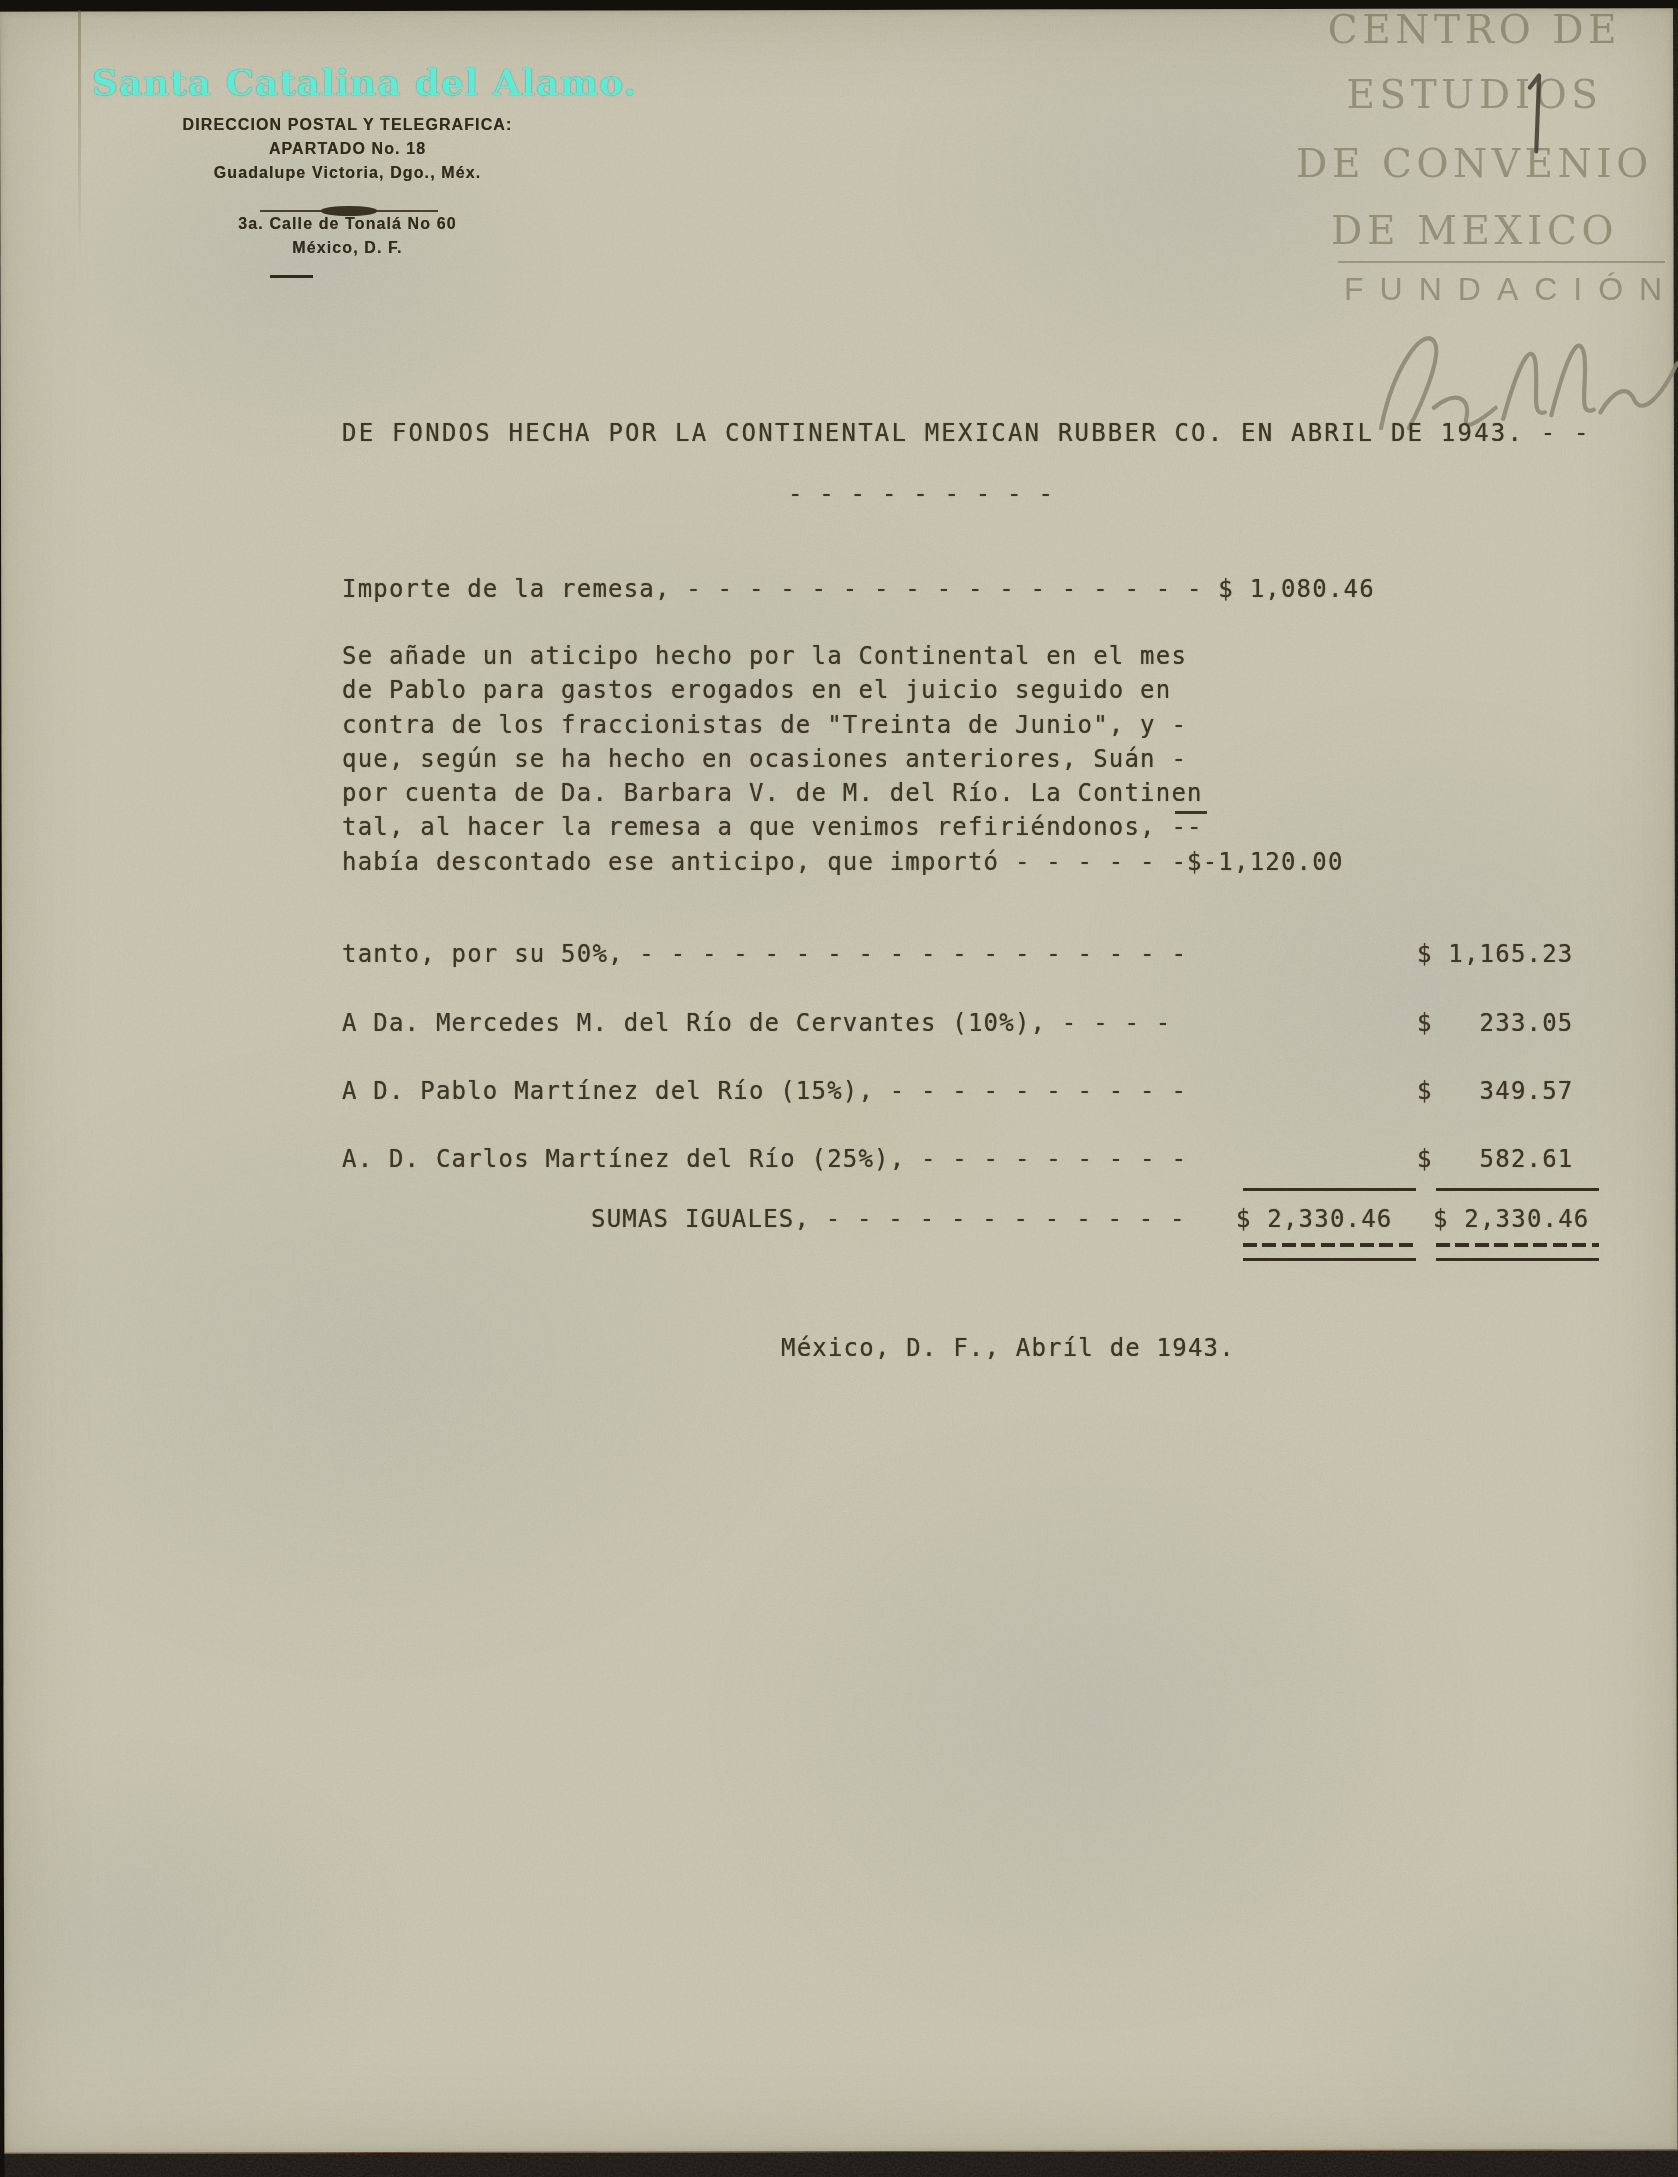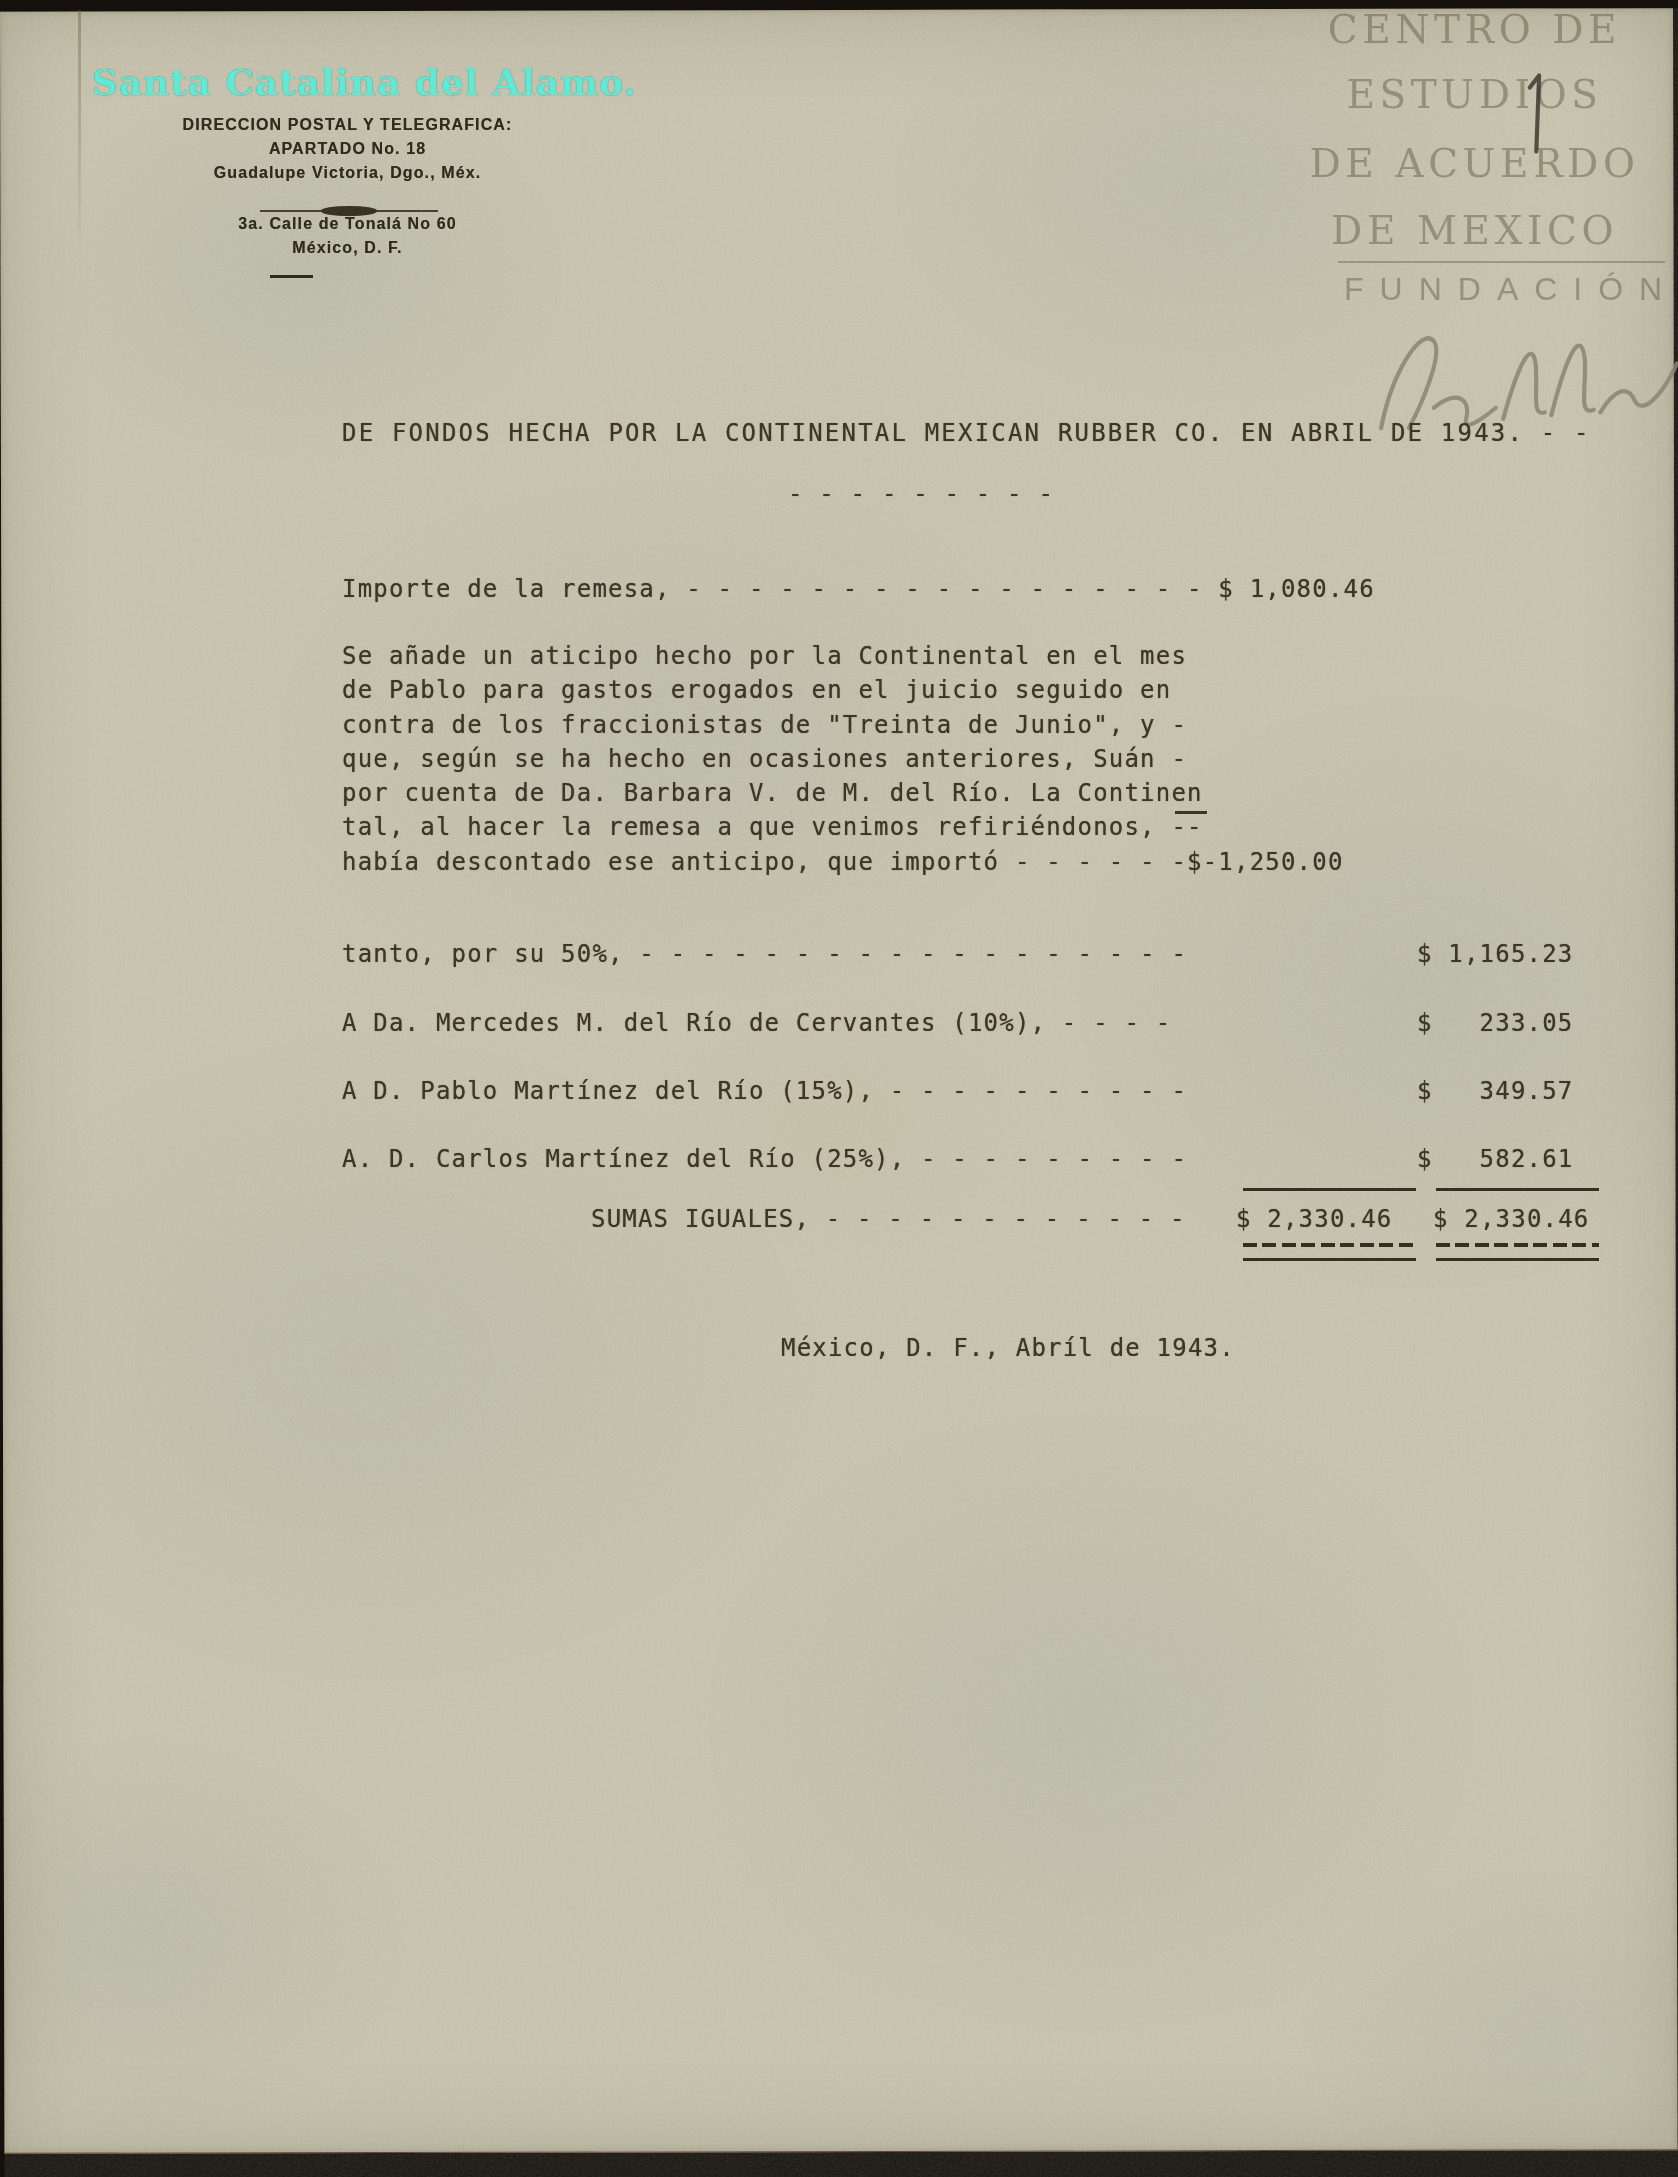--- a/index.html
+++ b/index.html
@@ -110,21 +110,21 @@
   <div class="abs ornament-line" style="left:260px;top:210px;width:178px;">
     <div class="ornament-diamond"></div>
   </div>
 
   <div class="abs lh-small lh-center" style="left:88px;top:215px;">3a. Calle de Tonalá No 60</div>
   <div class="abs lh-small lh-center" style="left:88px;top:239px;">México, D. F.</div>
   <div class="abs lh-underline" style="left:270px;top:275px;width:43px;"></div>
 
   <div class="abs stamp" style="left:1289px;top:72px;width:371px;">ESTUDIOS</div>
   <div class="abs stamp" style="left:1289px;top:7.4px;width:371px;">CENTRO DE</div>
-  <div class="abs stamp" style="left:1289px;top:141px;width:371px;">DE ACUERDO</div>
+  <div class="abs stamp" style="left:1289px;top:141px;width:371px;">DE CONVENIO</div>
   <div class="abs stamp" style="left:1289px;top:208px;width:371px;">DE MEXICO</div>
   <div class="abs stamp-rule" style="left:1338px;top:261px;width:327px;"></div>
   <div class="abs stamp-fund" style="left:1344px;top:271px;">FUNDACIÓN</div>
 
   <svg class="hand" style="left:1512px;top:70px;" width="56" height="88" viewBox="0 0 60 95">
     <path d="M28,8 L20,20 M28,8 C27,30 26,60 25,86" stroke="#44403400" fill="none"></path>
     <path d="M29,6 L19,19 M29,6 C28,32 27,58 26,88" stroke="rgba(62,58,48,.85)" stroke-width="4.5" stroke-linecap="round" fill="none"></path>
   </svg>
 
   <svg class="hand" style="left:1364px;top:306px;" width="320" height="148" viewBox="0 0 345 160">
@@ -143,21 +143,21 @@
 
   <div class="abs typed" style="left:342px;top:575px;">Importe de la remesa, - - - - - - - - - - - - - - - - - $ 1,080.46</div>
 
   <div class="abs typed" style="left:342px;top:642px;">Se añade un aticipo hecho por la Continental en el mes</div>
   <div class="abs typed" style="left:342px;top:676px;">de Pablo para gastos erogados en el juicio seguido en</div>
   <div class="abs typed" style="left:342px;top:711px;">contra de los fraccionistas de "Treinta de Junio", y -</div>
   <div class="abs typed" style="left:342px;top:745px;">que, según se ha hecho en ocasiones anteriores, Suán -</div>
   <div class="abs typed" style="left:342px;top:779px;">por cuenta de Da. Barbara V. de M. del Río. La Continen</div>
   <div class="abs underline-en" style="left:1175px;top:811px;width:32px;"></div>
   <div class="abs typed" style="left:342px;top:813px;">tal, al hacer la remesa a que venimos refiriéndonos, --</div>
-  <div class="abs typed" style="left:342px;top:848px;">había descontado ese anticipo, que importó - - - - - -$-1,250.00</div>
+  <div class="abs typed" style="left:342px;top:848px;">había descontado ese anticipo, que importó - - - - - -$-1,120.00</div>
 
   <div class="abs typed" style="left:342px;top:940px;">tanto, por su 50%, - - - - - - - - - - - - - - - - - -</div>
   <div class="abs typed" style="left:1417px;top:940px;">$ 1,165.23</div>
 
   <div class="abs typed" style="left:342px;top:1009px;">A Da. Mercedes M. del Río de Cervantes (10%), - - - -</div>
   <div class="abs typed" style="left:1417px;top:1009px;">$   233.05</div>
 
   <div class="abs typed" style="left:342px;top:1077px;text-align:center;">A D. Pablo Martínez del Río (15%), - - - - - - - - - -</div>
   <div class="abs typed" style="left:1417px;top:1077px;">$   349.57</div>
 

